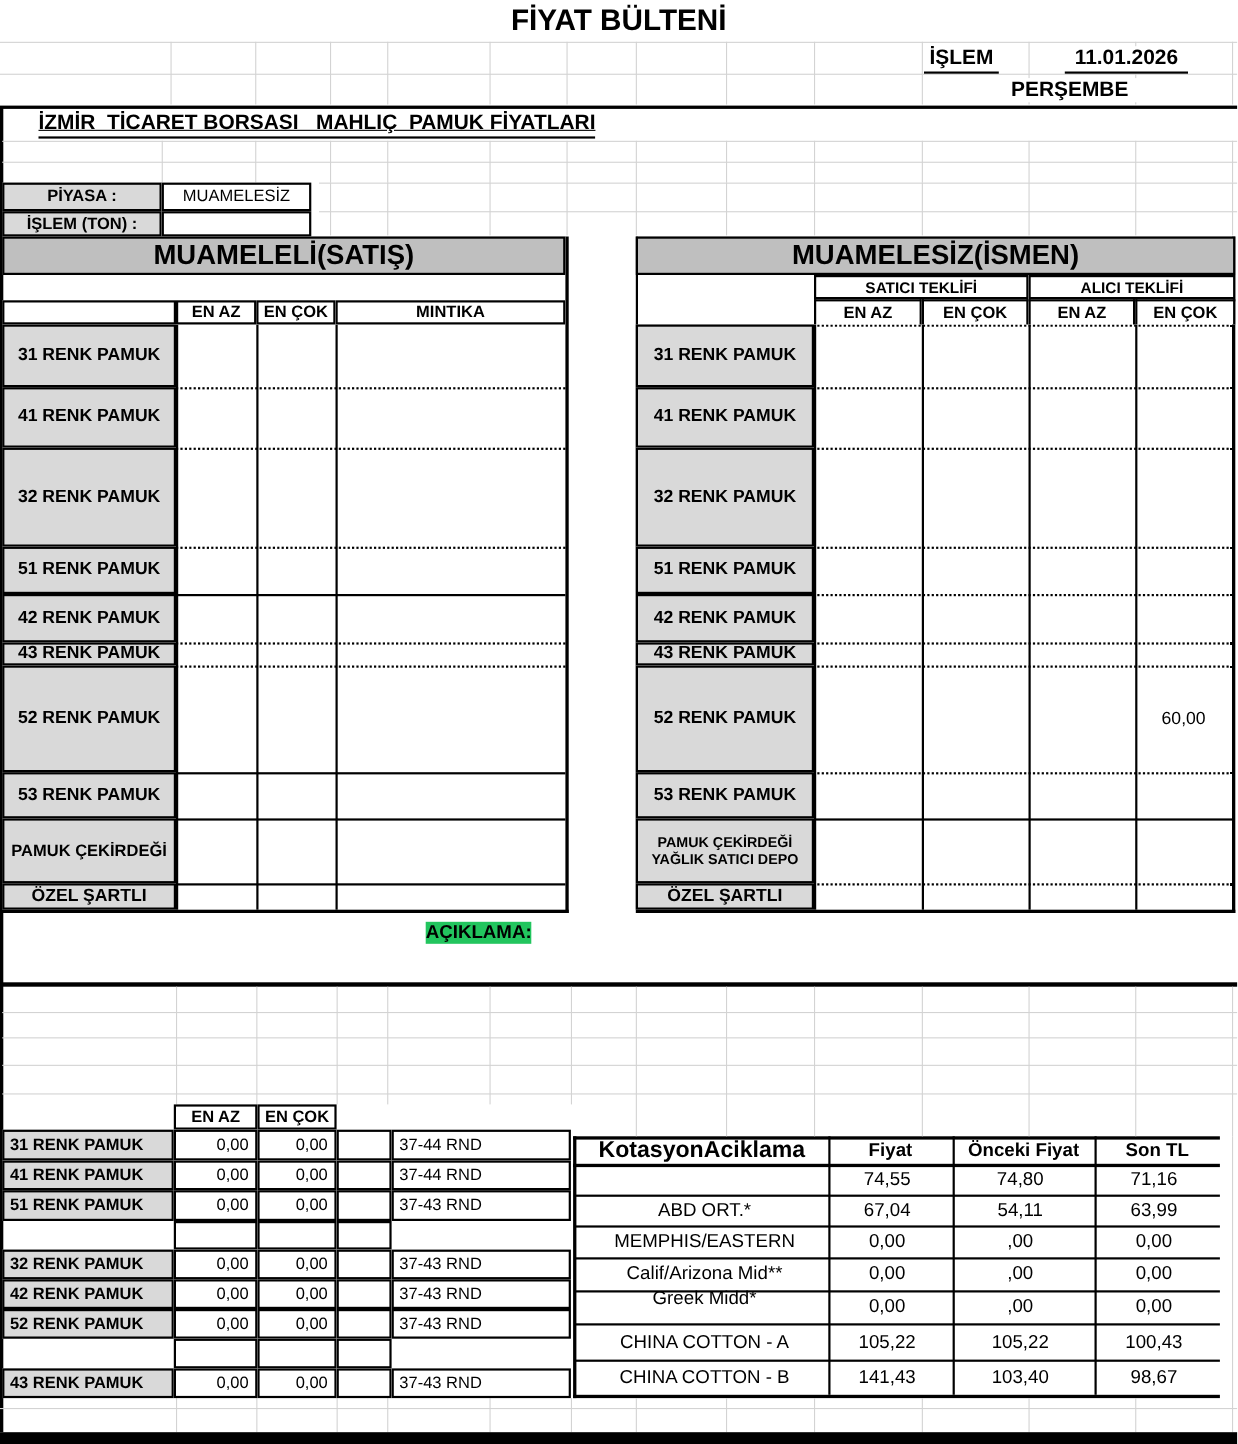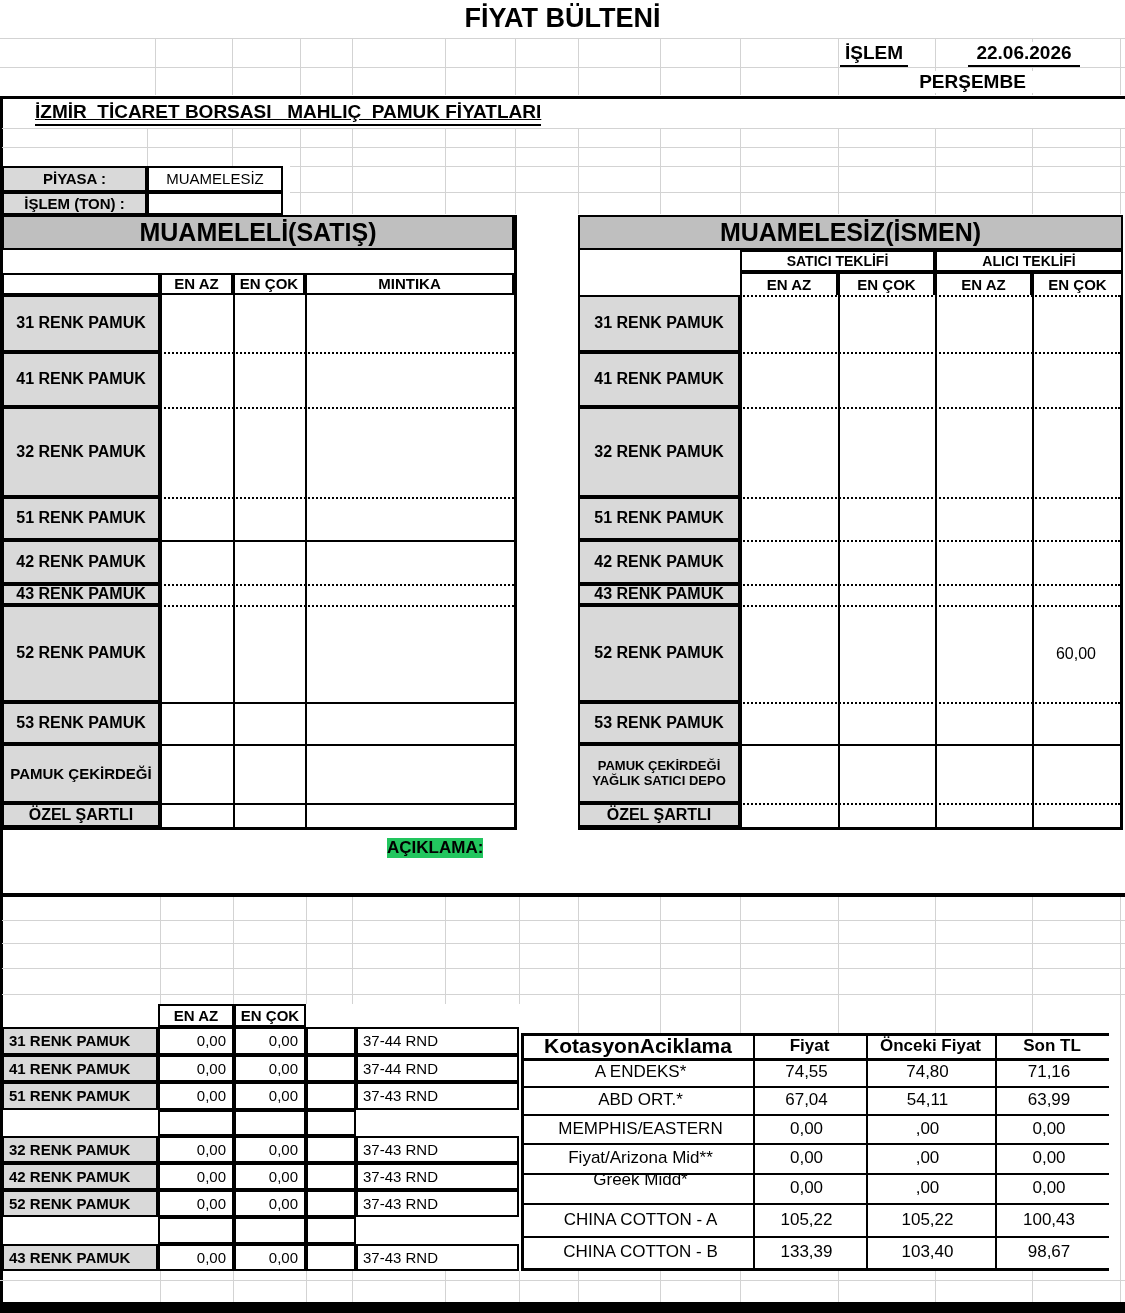--- a/index.html
+++ b/index.html
@@ -145,21 +145,21 @@
       <div style="position: absolute; left: 740px; top: 1271px; height: 31px; width: 1px; background: rgb(211, 211, 211);"></div>
       <div style="position: absolute; left: 838px; top: 1271px; height: 31px; width: 1px; background: rgb(211, 211, 211);"></div>
       <div style="position: absolute; left: 935px; top: 1271px; height: 31px; width: 1px; background: rgb(211, 211, 211);"></div>
       <div style="position: absolute; left: 1032px; top: 1271px; height: 31px; width: 1px; background: rgb(211, 211, 211);"></div>
       <div style="position: absolute; left: 1120px; top: 1033px; height: 269px; width: 1px; background: rgb(211, 211, 211);"></div>
     </div>
 
   <div class="grp">
     <div class="abs b" style="left:0;top:3px;width:1125px;text-align:center;font-size:27px;">FİYAT BÜLTENİ</div>
     <span class="abs b u" style="left:840px;top:42px;font-size:19px;min-width:68px;text-align:center;">İŞLEM</span>
-    <span class="abs b u" style="left:968px;top:42px;font-size:19px;min-width:112px;text-align:center;">22.06.2026</span>
+    <span class="abs b u" style="left:968px;top:42px;font-size:19px;min-width:112px;text-align:center;">11.01.2026</span>
     <div class="abs b" style="left:900px;top:71px;width:145px;text-align:center;font-size:19px;background:#fff;">PERŞEMBE</div>
   </div>
 
   <div class="grp">
     <span class="abs b pre" style="left:35px;top:101px;font-size:19px;border-bottom:2.5px solid #000;padding-bottom:1px;background:#fff;">İZMİR  TİCARET BORSASI   MAHLIÇ  PAMUK FİYATLARI</span>
     <div class="cell gray b" style="left:2px;top:166px;width:145px;height:26px;font-size:15px;">PİYASA :</div>
     <div class="cell" style="left:147px;top:166px;width:136px;height:26px;font-size:15px;">MUAMELESİZ</div>
     <div class="cell gray b" style="left:2px;top:192px;width:145px;height:23px;font-size:15px;">İŞLEM (TON) :</div>
     <div class="cell" style="left:147px;top:192px;width:136px;height:23px;"></div>
   </div>
@@ -268,50 +268,49 @@
     <div class="cell" style="left:306px;top:1244px;width:50px;height:27px;"></div>
     <div class="cell lal" style="left:356px;top:1244px;width:163px;height:27px;font-size:15px;">37-43 RND</div>
   </div>
 
   <div class="grp">
     <div class="txt b" style="left:523px;top:1033px;width:230px;height:25px;font-size:21px;">KotasyonAciklama</div>
     <div class="txt b" style="left:753px;top:1033px;width:113px;height:25px;font-size:17px;">Fiyat</div>
     <div class="txt b" style="left:866px;top:1033px;width:129px;height:25px;font-size:17px;">Önceki Fiyat</div>
     <div class="txt b" style="left:995px;top:1033px;width:114px;height:25px;font-size:17px;">Son TL</div>
 
-    <div class="txt lal" style="left:523px;top:1058px;width:230px;height:28px;font-size:17px;">A ENDEKS*</div>
     <div class="txt ral" style="left:753px;top:1058px;width:113px;height:28px;font-size:17px;">74,55</div>
     <div class="txt ral" style="left:866px;top:1058px;width:129px;height:28px;font-size:17px;">74,80</div>
     <div class="txt ral" style="left:995px;top:1058px;width:114px;height:28px;font-size:17px;">71,16</div>
 
     <div class="txt lal" style="left:523px;top:1086px;width:230px;height:28px;font-size:17px;">ABD ORT.*</div>
     <div class="txt ral" style="left:753px;top:1086px;width:113px;height:28px;font-size:17px;">67,04</div>
     <div class="txt ral" style="left:866px;top:1086px;width:129px;height:28px;font-size:17px;">54,11</div>
     <div class="txt ral" style="left:995px;top:1086px;width:114px;height:28px;font-size:17px;">63,99</div>
 
     <div class="txt lal" style="left:523px;top:1114px;width:230px;height:29px;font-size:17px;">MEMPHIS/EASTERN</div>
     <div class="txt ral" style="left:753px;top:1114px;width:113px;height:29px;font-size:17px;">0,00</div>
     <div class="txt ral" style="left:866px;top:1114px;width:129px;height:29px;font-size:17px;">,00</div>
     <div class="txt ral" style="left:995px;top:1114px;width:114px;height:29px;font-size:17px;">0,00</div>
 
-    <div class="txt lal" style="left:523px;top:1143px;width:230px;height:30px;font-size:17px;">Fiyat/Arizona Mid**</div>
+    <div class="txt lal" style="left:523px;top:1143px;width:230px;height:30px;font-size:17px;">Calif/Arizona Mid**</div>
     <div class="txt ral" style="left:753px;top:1143px;width:113px;height:30px;font-size:17px;">0,00</div>
     <div class="txt ral" style="left:866px;top:1143px;width:129px;height:30px;font-size:17px;">,00</div>
     <div class="txt ral" style="left:995px;top:1143px;width:114px;height:30px;font-size:17px;">0,00</div>
 
     <div class="txt lal" style="left:523px;top:1173px;width:230px;height:14px;font-size:17px;">Greek Midd*</div>
     <div class="txt ral" style="left:753px;top:1173px;width:113px;height:30px;font-size:17px;">0,00</div>
     <div class="txt ral" style="left:866px;top:1173px;width:129px;height:30px;font-size:17px;">,00</div>
     <div class="txt ral" style="left:995px;top:1173px;width:114px;height:30px;font-size:17px;">0,00</div>
 
     <div class="txt lal" style="left:523px;top:1203px;width:230px;height:33px;font-size:17px;">CHINA COTTON - A</div>
     <div class="txt ral" style="left:753px;top:1203px;width:113px;height:33px;font-size:17px;">105,22</div>
     <div class="txt ral" style="left:866px;top:1203px;width:129px;height:33px;font-size:17px;">105,22</div>
     <div class="txt ral" style="left:995px;top:1203px;width:114px;height:33px;font-size:17px;">100,43</div>
 
     <div class="txt lal" style="left:523px;top:1236px;width:230px;height:32px;font-size:17px;">CHINA COTTON - B</div>
-    <div class="txt ral" style="left:753px;top:1236px;width:113px;height:32px;font-size:17px;">133,39</div>
+    <div class="txt ral" style="left:753px;top:1236px;width:113px;height:32px;font-size:17px;">141,43</div>
     <div class="txt ral" style="left:866px;top:1236px;width:129px;height:32px;font-size:17px;">103,40</div>
     <div class="txt ral" style="left:995px;top:1236px;width:114px;height:32px;font-size:17px;">98,67</div>
   </div>
 
   <div class="abs" style="left:0;top:1302px;width:1125px;height:11px;background:#000;"></div>
 </div>
 
 </body></html>

